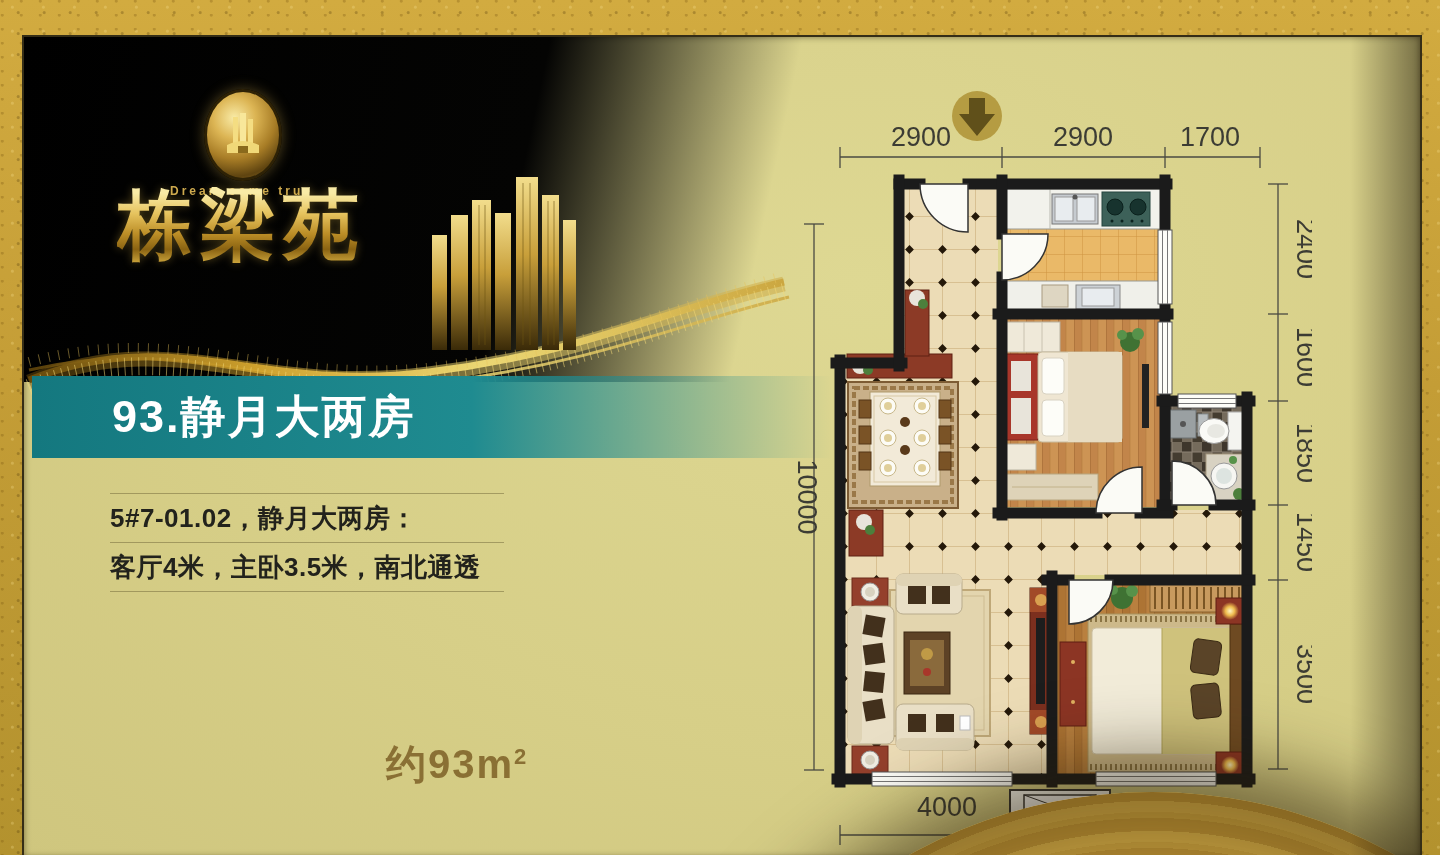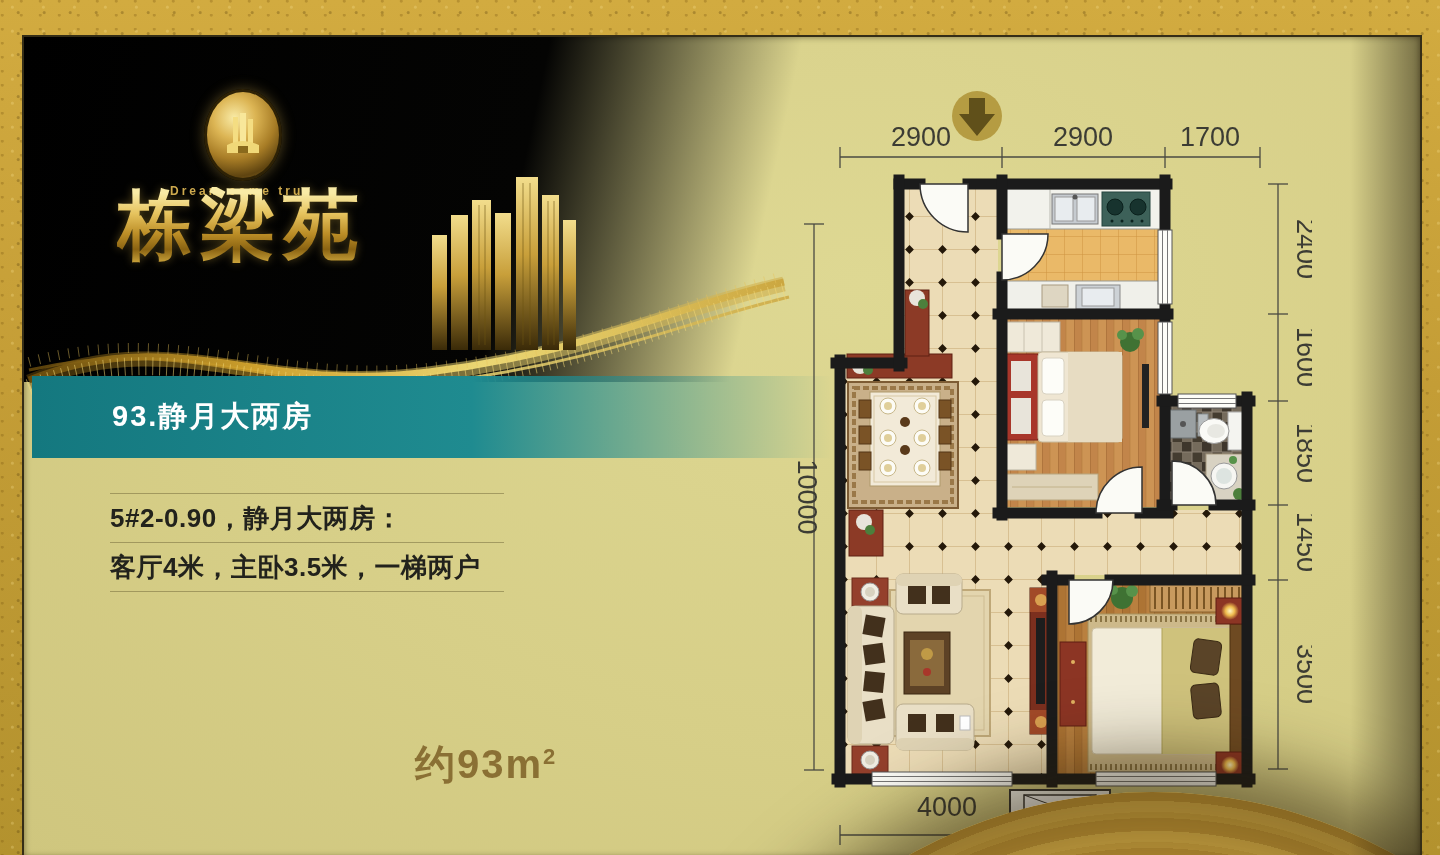--- a/index.html
+++ b/index.html
@@ -41,30 +41,30 @@
     background:linear-gradient(180deg,#f9eba6 8%,#e6c35e 35%,#bb8d26 62%,#8a6312 82%,#caa33b 100%);
     -webkit-background-clip:text;background-clip:text;color:transparent;
     filter:drop-shadow(0 0 5px rgba(225,185,70,.35));
   }
   .buildings-svg{position:absolute;left:400px;top:128px;width:185px;height:190px;}
   .teal-band{
     position:absolute;left:8px;top:339px;width:800px;height:82px;
     background:linear-gradient(90deg,#14787f 0%,#1f8b90 55%,rgba(31,139,144,0) 100%);
     display:flex;align-items:center;
   }
-  .teal-band span{color:#fff;font-size:29px;font-weight:600;letter-spacing:2px;padding-left:80px;}
+  .teal-band span{color:#fff;font-size:45px;font-weight:600;letter-spacing:2px;padding-left:80px;}
   .details{position:absolute;left:86px;top:456px;width:394px;}
   .detail-row{
     border-top:1px solid rgba(85,75,35,.40);
     padding:7px 0 6px 0;
     color:#22221c;font-size:26px;font-weight:600;letter-spacing:.5px;white-space:nowrap;
   }
   .detail-row:last-child{border-bottom:1px solid rgba(85,75,35,.40);}
   .area-label{
-    position:absolute;left:362px;top:700px;color:#8a7034;font-size:40px;font-weight:600;letter-spacing:2px;margin-left:29px;
+    position:absolute;left:362px;top:700px;color:#8a7034;font-size:40px;font-weight:600;letter-spacing:2px;
   }
   .area-label sup{font-size:22px;}
   .plan-svg{position:absolute;left:748px;top:45px;width:540px;height:775px;}
   .corner-arc{
     position:absolute;left:628px;top:755px;width:1000px;height:1000px;border-radius:50%;
     background:repeating-radial-gradient(circle at 50% 50%, #cda746 0 11px, #b78e34 11px 24px, #c49d3e 24px 30px);
     box-shadow:0 -35px 70px rgba(40,28,4,.55), inset 0 50px 80px rgba(70,50,12,.45);
   }
   .right-vignette{
     position:absolute;right:0;top:0;width:70px;height:100%;
@@ -135,22 +135,22 @@
           <line x1="130" y1="36" x2="130" y2="180"></line>
       </g>
     </svg>
   </div>
 
   <div class="teal-band">
     <span>93.静月大两房</span>
   </div>
 
   <div class="details">
-    <div class="detail-row">5#2-0.90，静月大两房：</div>
-    <div class="detail-row">客厅4米，主卧3.5米，一梯两户</div>
+    <div class="detail-row">5#7-01.02，静月大两房：</div>
+    <div class="detail-row">客厅4米，主卧3.5米，南北通透</div>
   </div>
 
   <div class="area-label">
     <span>约93m</span><sup>2</sup>
   </div>
 
   <svg class="plan-svg" viewBox="770 80 540 775">
     <defs>
       <pattern id="tile" width="33" height="33" patternUnits="userSpaceOnUse">
         <rect width="33" height="33" fill="#ecdcb6"></rect>

